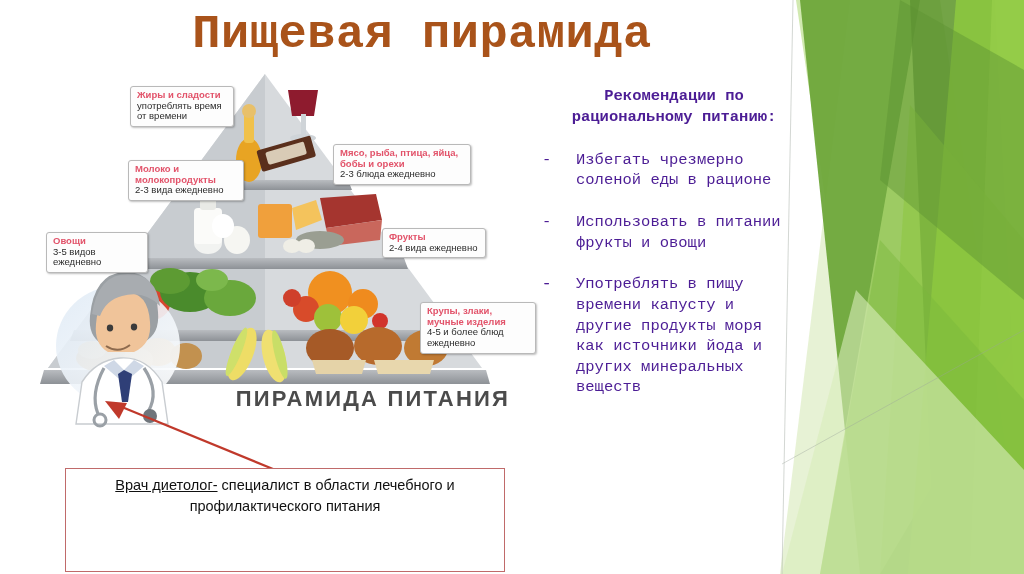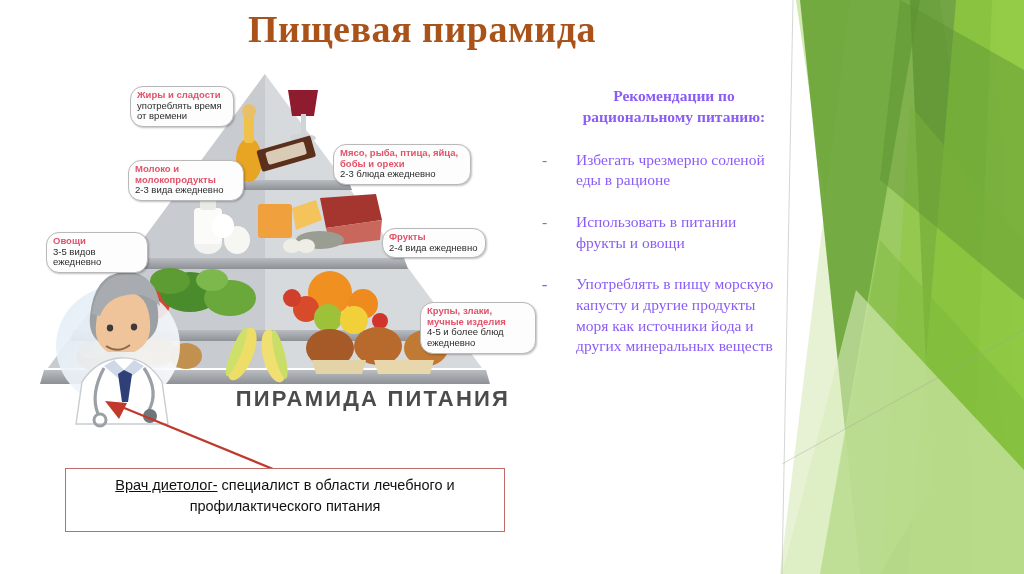--- a/index.html
+++ b/index.html
@@ -13,39 +13,39 @@
   .slide{position:absolute;inset:0;background:#fff;overflow:hidden;}
 
   
   .deco{position:absolute;top:0;right:0;width:264px;height:574px;overflow:hidden;}
   .deco svg{display:block;}
 
   
   .title{
     position:absolute;left:182px;top:8px;width:480px;
     text-align:center;
-    font-family:Liberation Serif, serif;
+    font-family:Liberation Mono, monospace;
     font-weight:bold;
-    font-size:38px;
+    font-size:47px;
     letter-spacing:0.5px;
     color:#A9531A;
     line-height:1.15;
     white-space:nowrap;
   }
 
   
   .pyr{position:absolute;left:30px;top:68px;width:500px;height:360px;}
   .pyr svg{position:absolute;left:0;top:0;}
 
   
   .callout{
     position:absolute;
     background:#fdfdfd;
     border:1px solid #b9b9b9;
-    border-radius:13px;
+    border-radius:3px;
     box-shadow:1px 1px 2px rgba(0,0,0,.25);
     font-family:"Liberation Sans", sans-serif;
     padding:3px 5px 4px 6px;
     box-sizing:border-box;
   }
   .callout .hd{
     color:#e2536a;
     font-weight:bold;
     font-size:9.5px;
     line-height:1.12;
@@ -72,39 +72,39 @@
     font-weight:bold;
     font-size:22px;
     letter-spacing:2.2px;
     color:#4b4b4b;
     text-align:right;
     white-space:nowrap;
   }
 
   
   .note{
-    position:absolute;left:65px;top:468px;width:440px;height:64px;
+    position:absolute;left:65px;top:468px;width:440px;height:104px;
     border:1px solid #c06a6a;
     background:#fff;
     box-sizing:border-box;
     font-family:"Liberation Sans", sans-serif;
     font-size:14.5px;
     color:#111;
     text-align:center;
     line-height:1.45;
     padding-top:6px;
   }
   .note .u{text-decoration:underline;}
   .arrow{position:absolute;left:95px;top:395px;width:190px;height:80px;}
 
   
   .rec{
     position:absolute;left:540px;top:86px;width:250px;
-    font-family:Liberation Serif, serif;
-    color:#8b5cf6;
+    font-family:Liberation Mono, monospace;
+    color:#4c1d95;
   }
   .rec h2{
     margin:0 0 22px 0;
     font-size:15.5px;
     font-weight:bold;
     text-align:center;
     line-height:1.35;
     padding-left:18px;
   }
   .rec ul{list-style:none;margin:0;padding:0;}
@@ -308,18 +308,18 @@
       </li>
       <li>
         <span class="dash">-</span>
         <span>Использовать в питании фрукты и овощи</span>
       </li>
       <li>
         <span class="dash">-</span>
       </li>
       <li>
         <span class="dash">-</span>
-        <span>Употреблять в пищу морскую капусту и другие продукты моря как источники йода и других минеральных веществ</span>
+        <span>Употреблять в пищу времени капусту и другие продукты моря как источники йода и других минеральных веществ</span>
       </li>
     </ul>
   </div>
 
 </div>
 
 </body></html>

